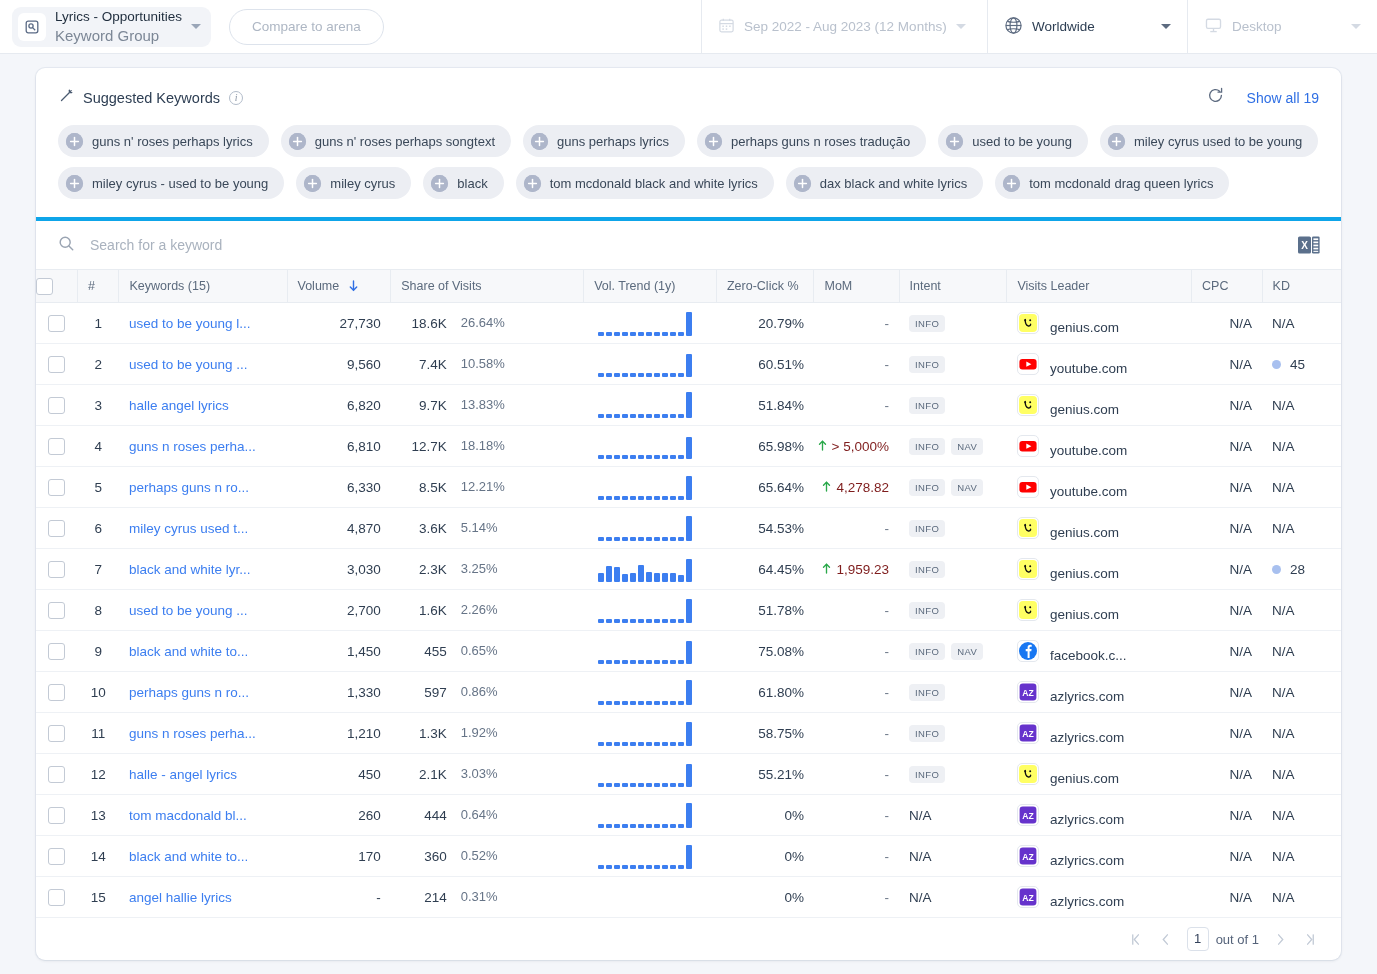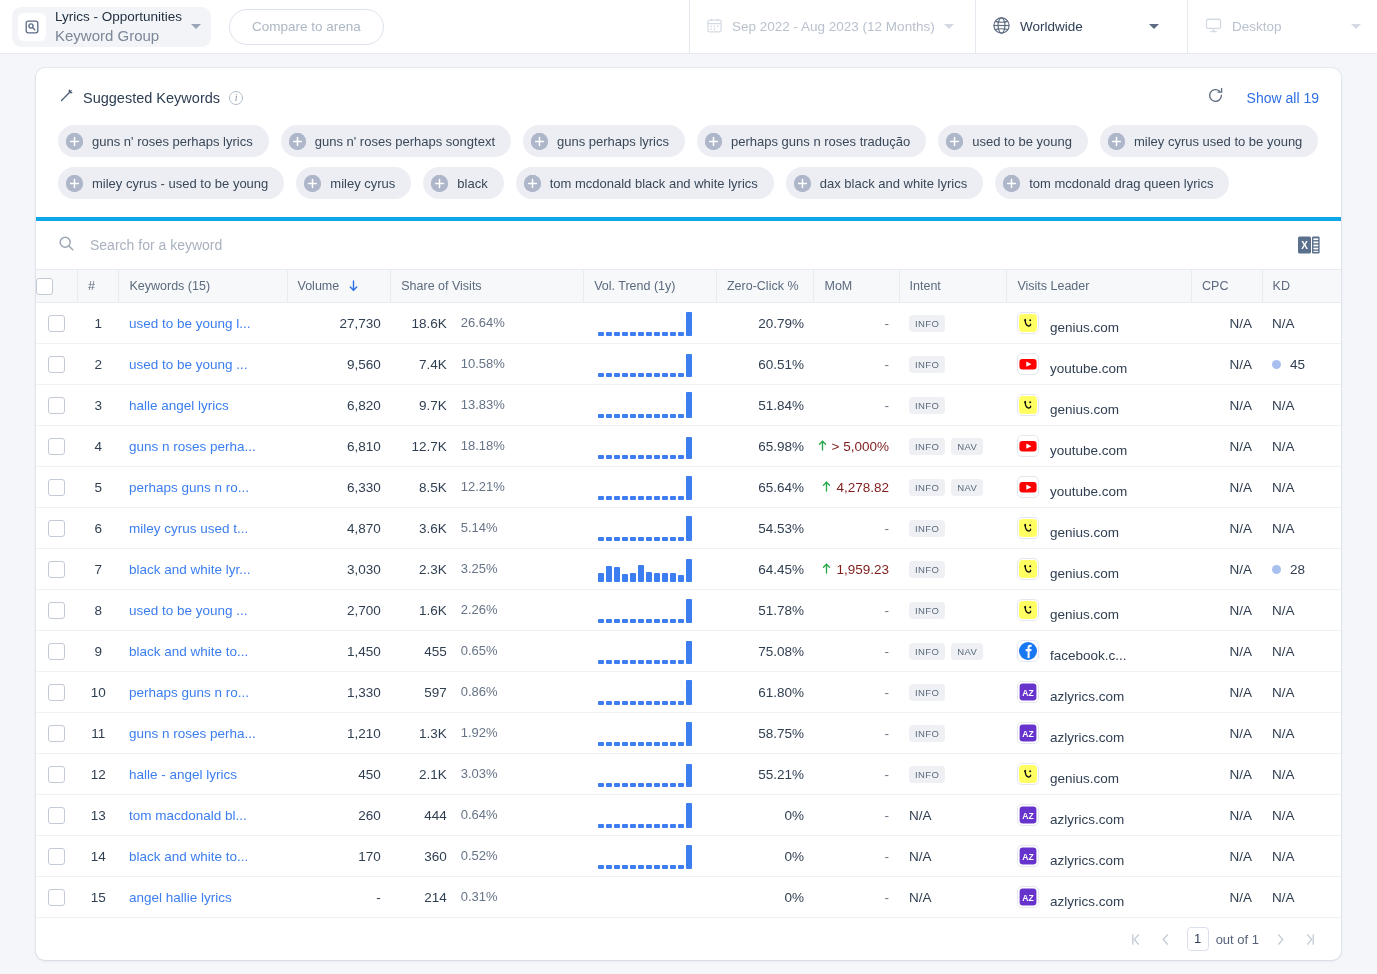--- a/index.html
+++ b/index.html
@@ -68,21 +68,21 @@
     height: 54px;
     display: flex; align-items: center;
     gap: 9px;
     padding: 0 16px;
     border-left: 1px solid #e6eaf0;
     font-size: 13.5px;
     white-space: nowrap;
   }
   .filter-cell.date { color: #b9c1cd; width: 286px; }
   .filter-cell.geo { color: #2d3e53; width: 200px; justify-content: flex-end; }
-  .filter-cell.device { color: #b9c1cd; width: 190px; margin-left: 12px; }
+  .filter-cell.device { color: #b9c1cd; width: 190px; }
   .filter-cell .grow { flex: 1 1 auto; }
   .ico { flex: 0 0 auto; display:block; }
 
   
   .card {
     margin: 14px 36px 0 36px;
     background: #fff;
     border-radius: 9px;
     box-shadow: 0 1px 3px rgba(30,45,70,.10), 0 0 0 1px rgba(225,231,240,.7);
     overflow: hidden;

